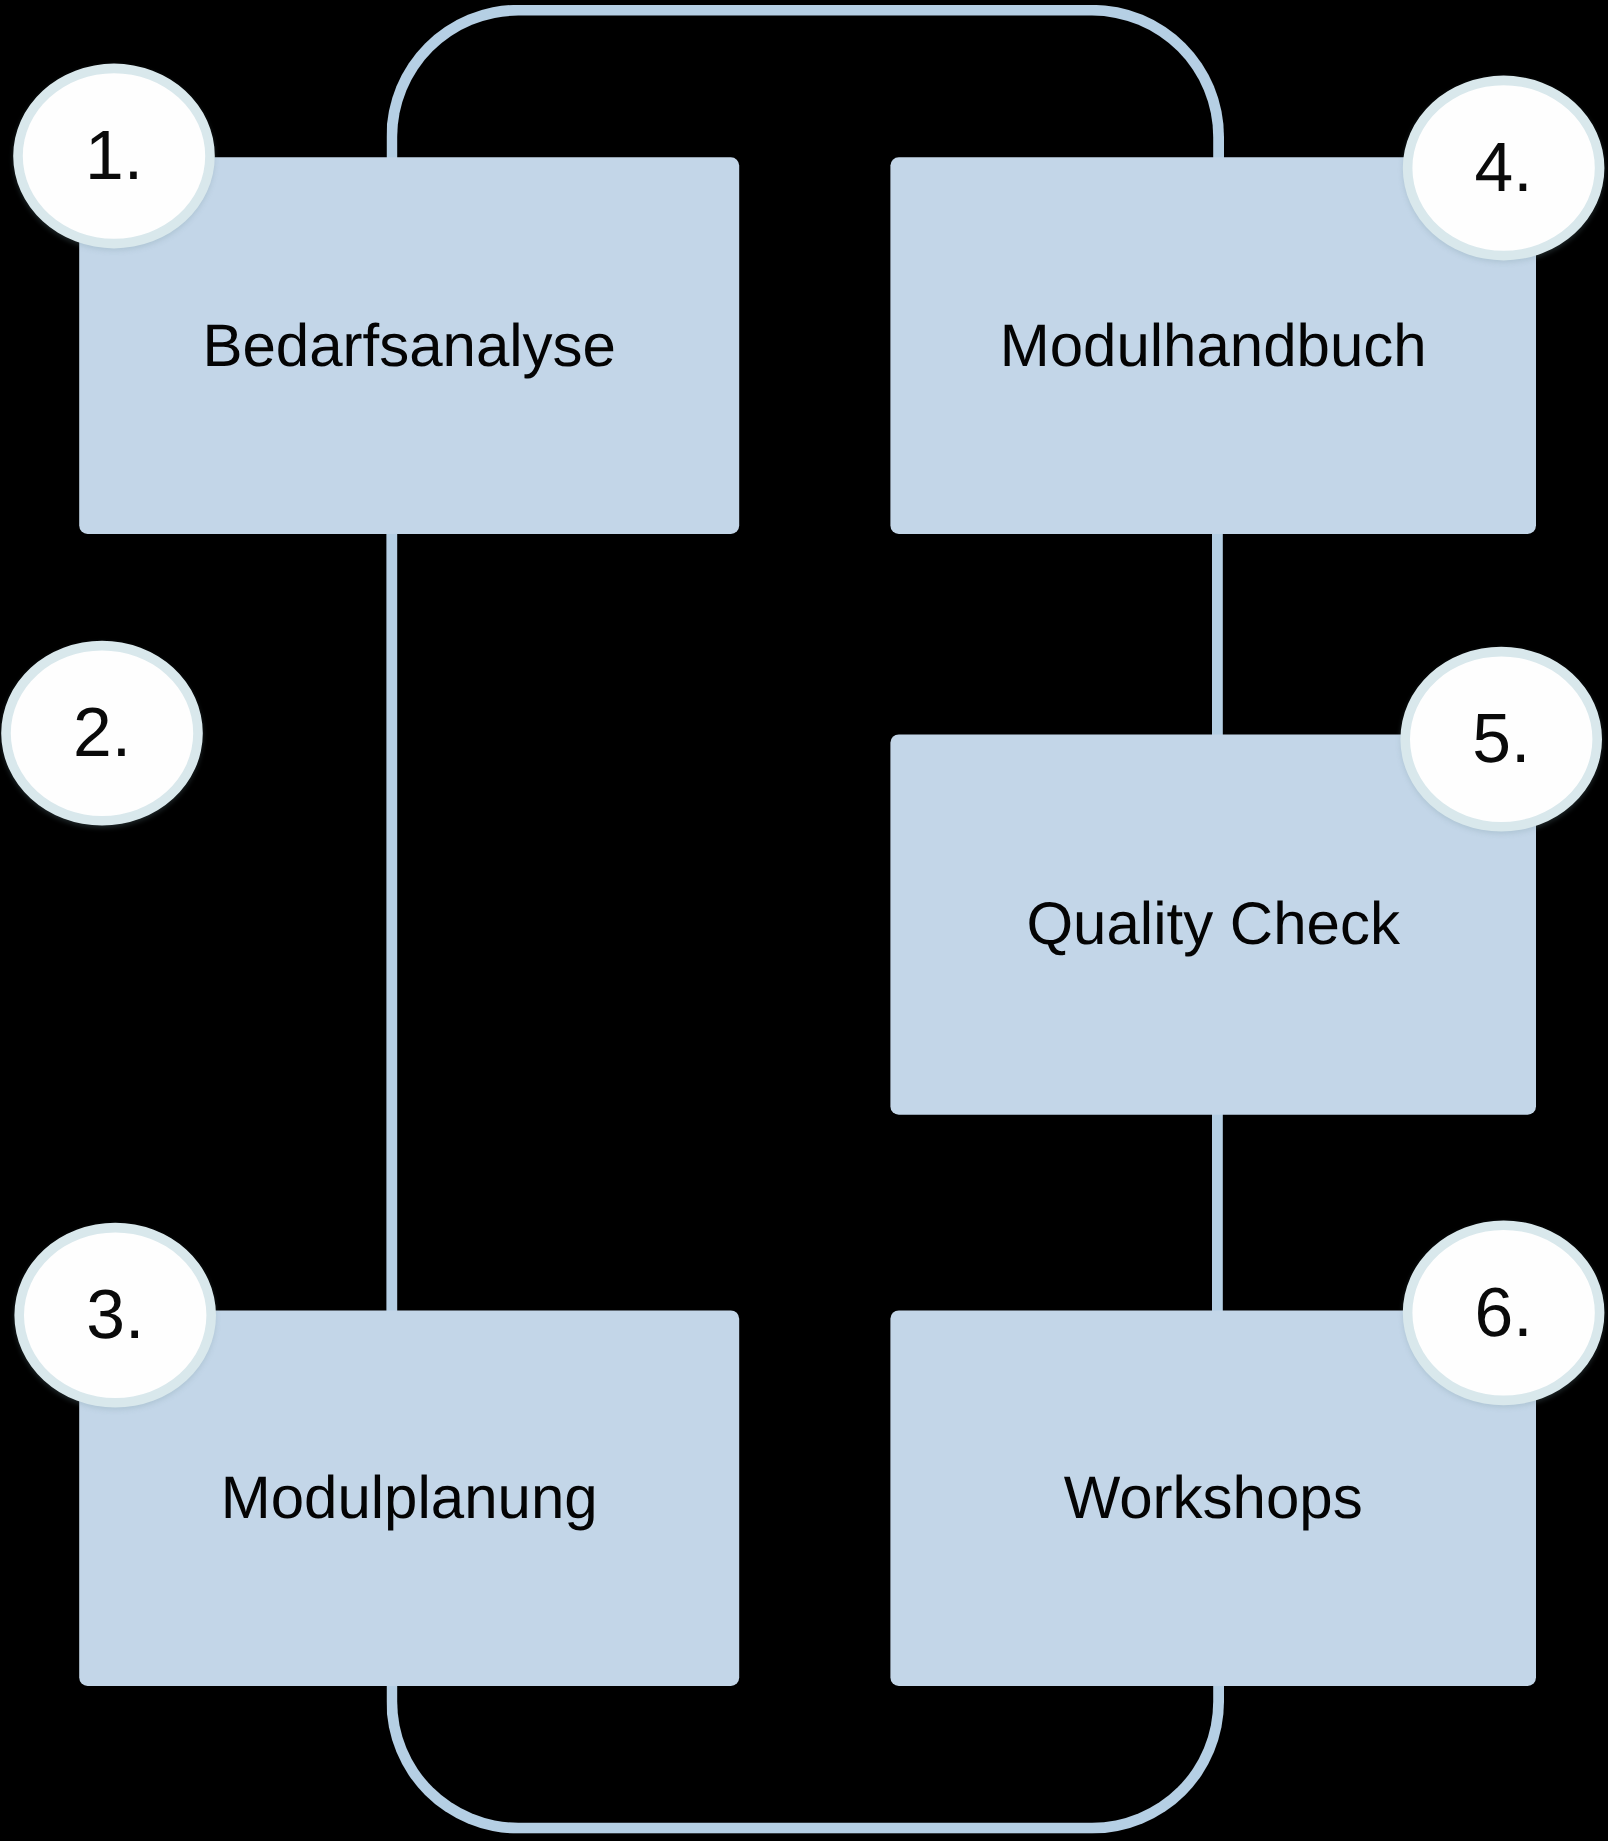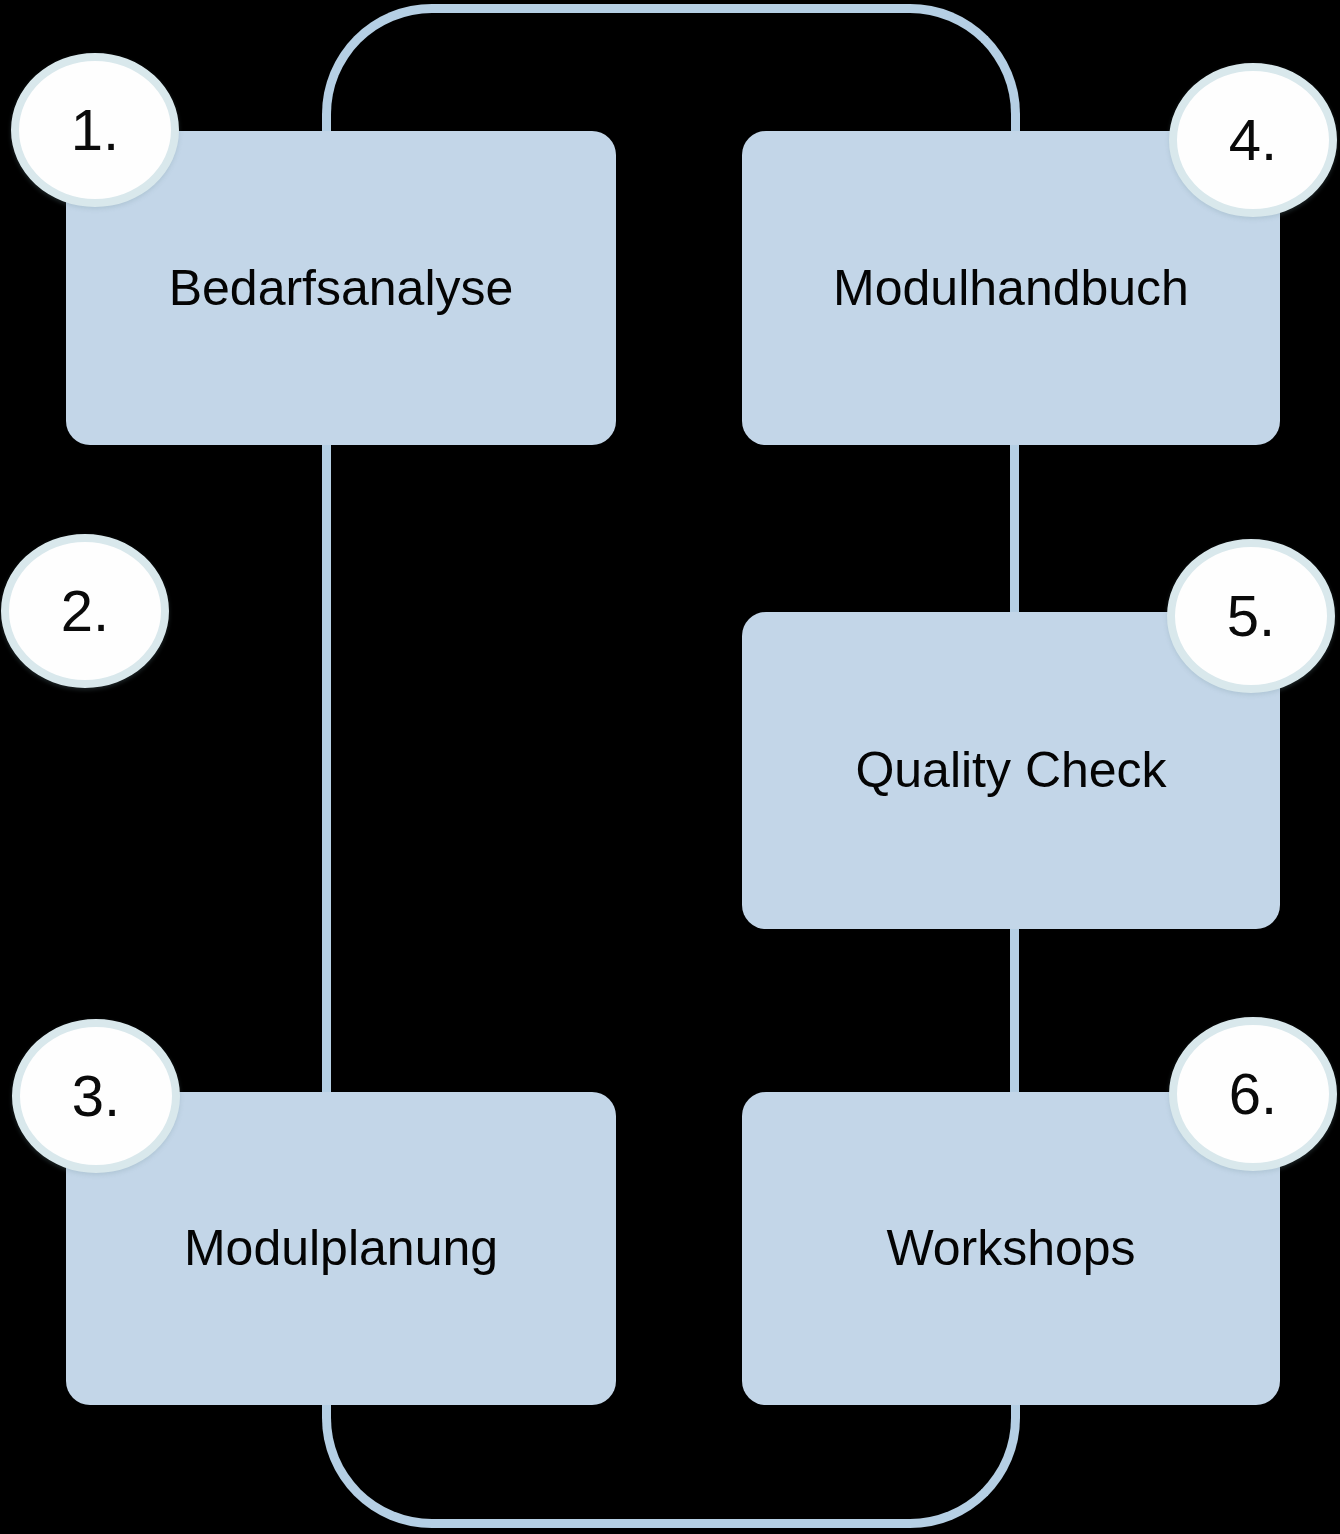--- a/index.html
+++ b/index.html
@@ -50,21 +50,21 @@
     width: 9px;
     background: #b5cfe4;
     z-index: 1;
   }
   .vline.left  { left: 322px; }
   .vline.right { left: 1010px; }
 
   
   .stepbox {
     position: absolute;
-    border-radius: 24px;
+    border-radius: 7px;
     background: #c3d6e8;
     z-index: 2;
     display: flex;
     align-items: center;
     justify-content: center;
     text-align: center;
   }
   .stepbox .steplabel {
     display: block;
     padding: 0 34px;

